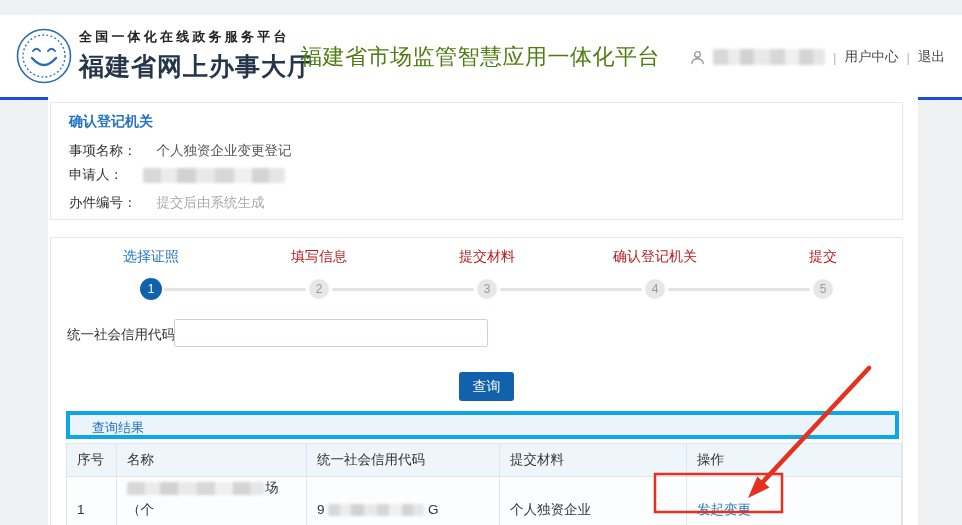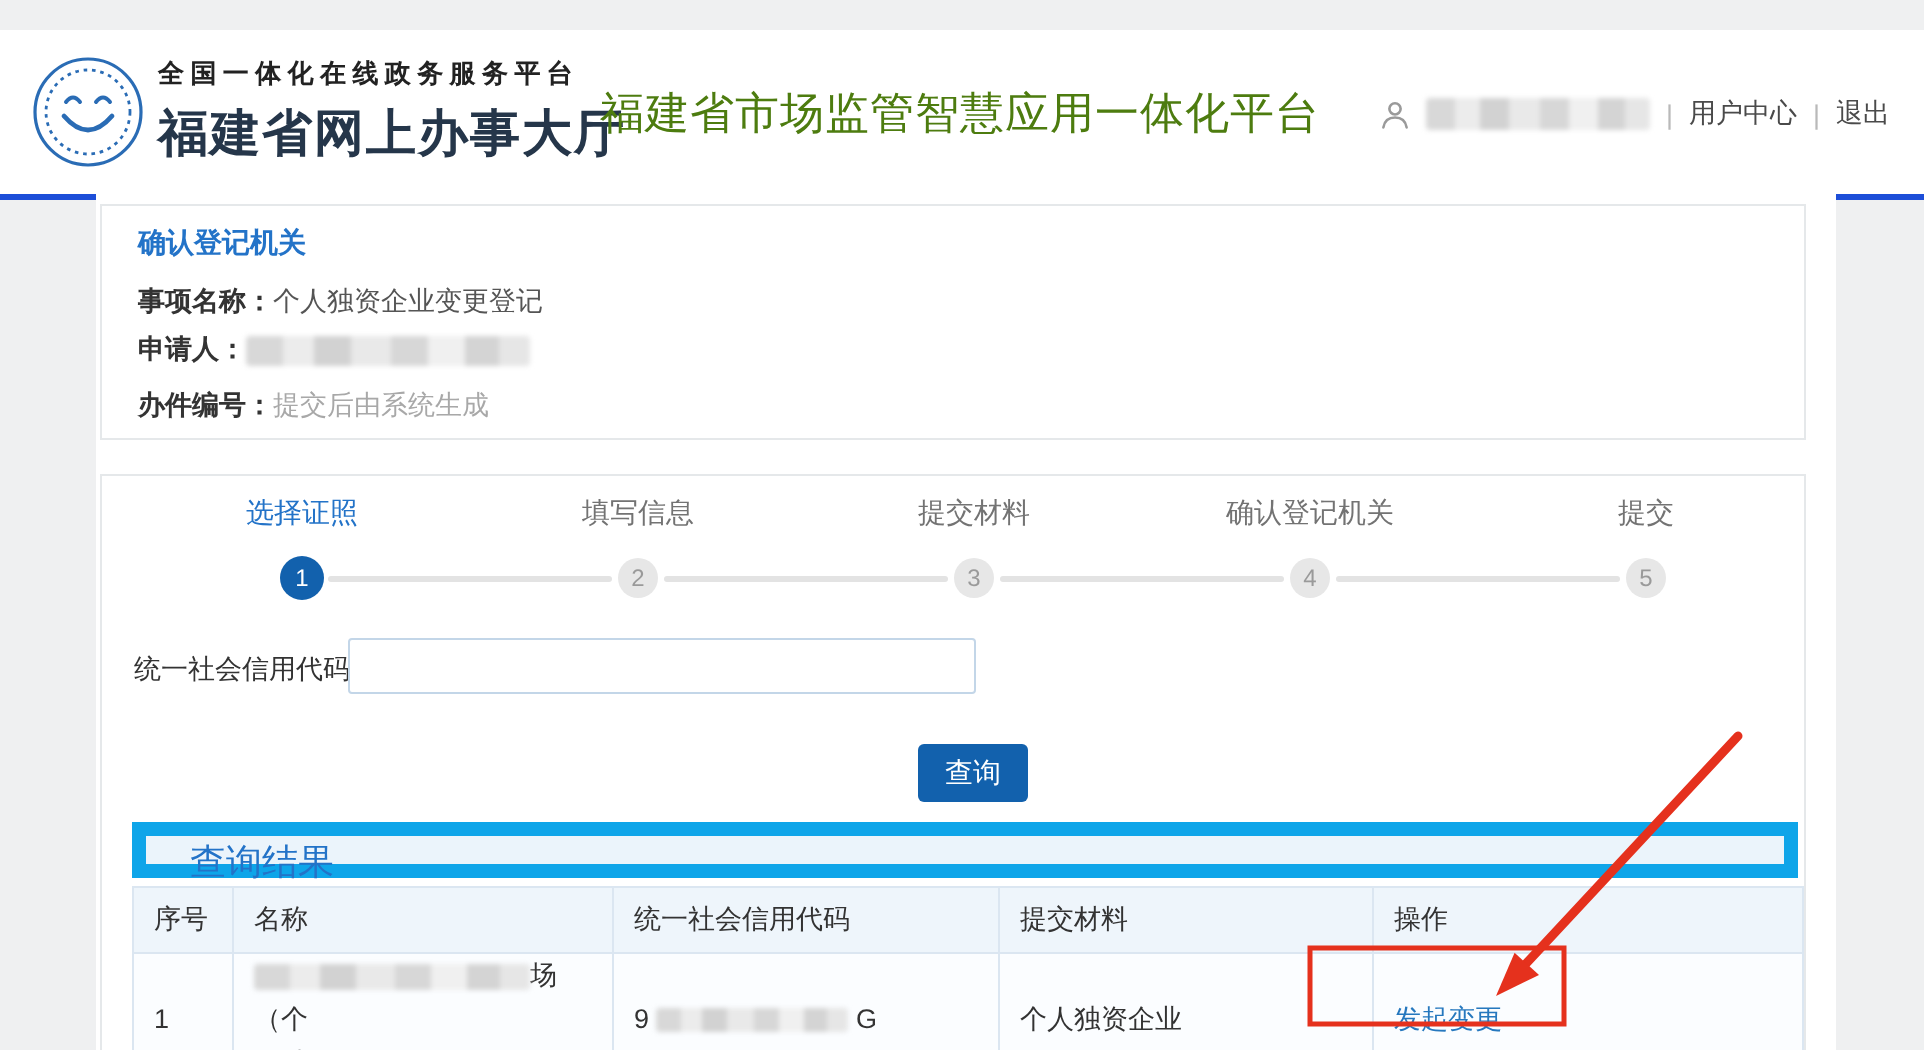--- a/index.html
+++ b/index.html
@@ -24,48 +24,48 @@
   .redact{display:inline-block;vertical-align:middle;border-radius:2px;filter:blur(1.4px);
     background:linear-gradient(90deg,#d8d8d8 0 13%,#ececec 13% 24%,#d2d2d2 24% 37%,
       #e9e9e9 37% 51%,#d7d7d7 51% 64%,#f0f0f0 64% 77%,#d4d4d4 77% 89%,#e6e6e6 89% 100%);}
   
   .content-bg{position:absolute;left:48px;top:83px;width:870px;height:442px;background:#fff;}
   .box{position:absolute;background:#fff;border:1px solid #e5e8ea;box-sizing:border-box;}
   #box1{left:50px;top:102px;width:853px;height:118px;}
   #box2{left:50px;top:237px;width:853px;height:296px;}
   .box1-title{position:absolute;left:18px;top:10px;font-size:14px;font-weight:600;color:#2373c8;}
   .info-row{position:absolute;left:18px;font-size:13.5px;color:#333;}
-  .info-row .lbl{font-weight:700;color:#333;margin-right:0;}
+  .info-row .lbl{font-weight:400;color:#333;margin-right:20px;}
   .info-row .val{color:#555;}
   .info-row .val.muted{color:#a8a8a8;}
   #row-name{top:39px;} #row-applicant{top:63px;} #row-number{top:91px;}
   .draft-btn{position:absolute;left:743px;top:53px;width:107px;height:30px;background:#fff;
              border:1px solid #c0504a;border-radius:3px;color:#c0413b;font-size:14px;
              font-family:"Liberation Sans",sans-serif;cursor:pointer;}
   
   .step{position:absolute;transform:translateX(-50%);text-align:center;}
-  .step-label{font-size:14px;color:#737373;white-space:nowrap;}
+  .step-label{font-size:14px;color:#b91c1c;white-space:nowrap;}
   .step.active .step-label{color:#2373c8;}
   .wiz-line{position:absolute;height:3px;background:#e3e3e3;border-radius:2px;top:50px;}
   .circle{position:absolute;transform:translateX(-50%);border-radius:50%;text-align:center;
           font-size:12px;box-sizing:border-box;}
   .circle.active{width:22px;height:22px;top:40px;background:#1261ad;color:#fff;line-height:22px;}
   .circle.idle{width:20px;height:20px;top:41px;background:#e7e7e7;color:#9a9a9a;line-height:20px;}
   
   .search-label{position:absolute;left:16px;top:88px;font-size:13.5px;color:#333;}
   .search-input{position:absolute;left:123px;top:81px;width:314px;height:28px;box-sizing:border-box;
                 border:1px solid #c3d6e8;border-radius:2px;background:#fff;font-size:13px;
                 padding:0 8px;color:#333;outline:none;}
   .query-btn{position:absolute;left:408px;top:134px;width:55px;height:29px;background:#1261ad;
              color:#fff;border:none;border-radius:3px;font-size:14px;cursor:pointer;
              font-family:"Liberation Sans",sans-serif;}
   
   .results-bar{position:absolute;left:15px;top:173px;width:833px;height:28px;box-sizing:border-box;
-               background:#ebf4fb;border:7px solid #0ea5e9;line-height:26px;padding-left:22px;
-               font-size:18px;color:#2373c8;}
+               background:#ebf4fb;border:4px solid #0ea5e9;line-height:26px;padding-left:22px;
+               font-size:13px;color:#2373c8;}
   .results-table{position:absolute;left:15px;top:205px;width:835px;border-collapse:collapse;
                  table-layout:fixed;font-size:13.5px;color:#333;}
   .results-table th,.results-table td{border:1px solid #dbe6f1;padding:0 10px;text-align:left;
                  font-weight:normal;overflow:hidden;}
   .results-table thead th{height:32px;background:#eef5fb;}
   .results-table tbody td{height:58px;background:#fbfdff;vertical-align:middle;line-height:22px;}
   .results-table a{color:#2678be;text-decoration:none;cursor:pointer;}
   
   .annotation{position:absolute;left:0;top:0;z-index:10;pointer-events:none;}
 </style>

